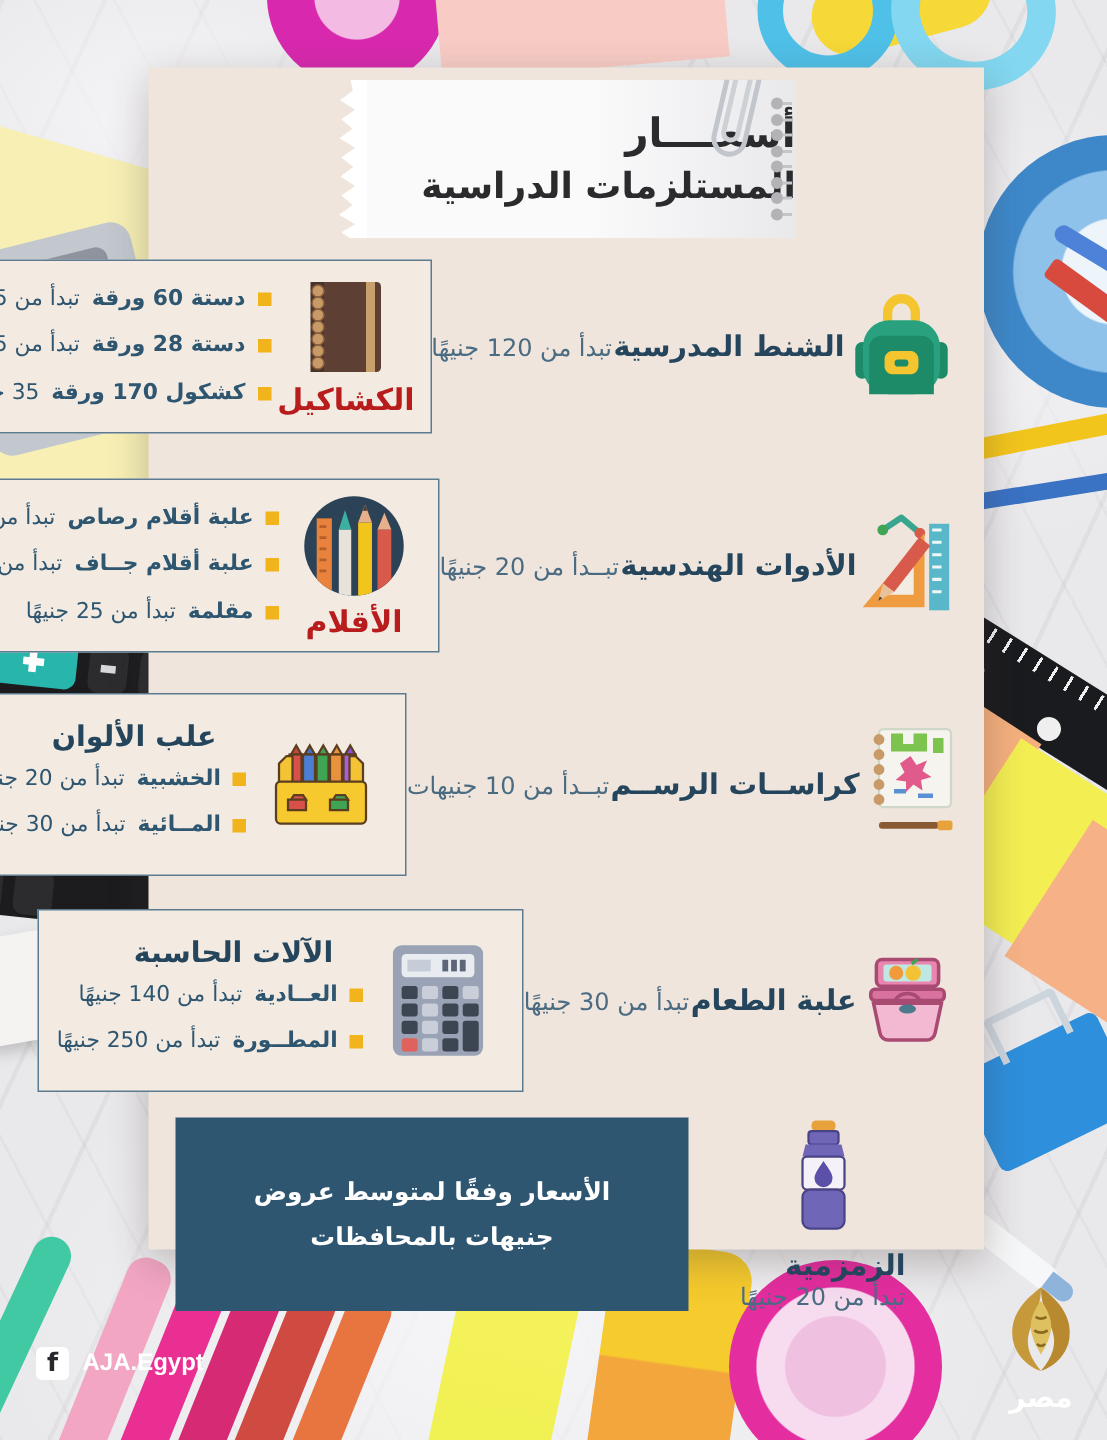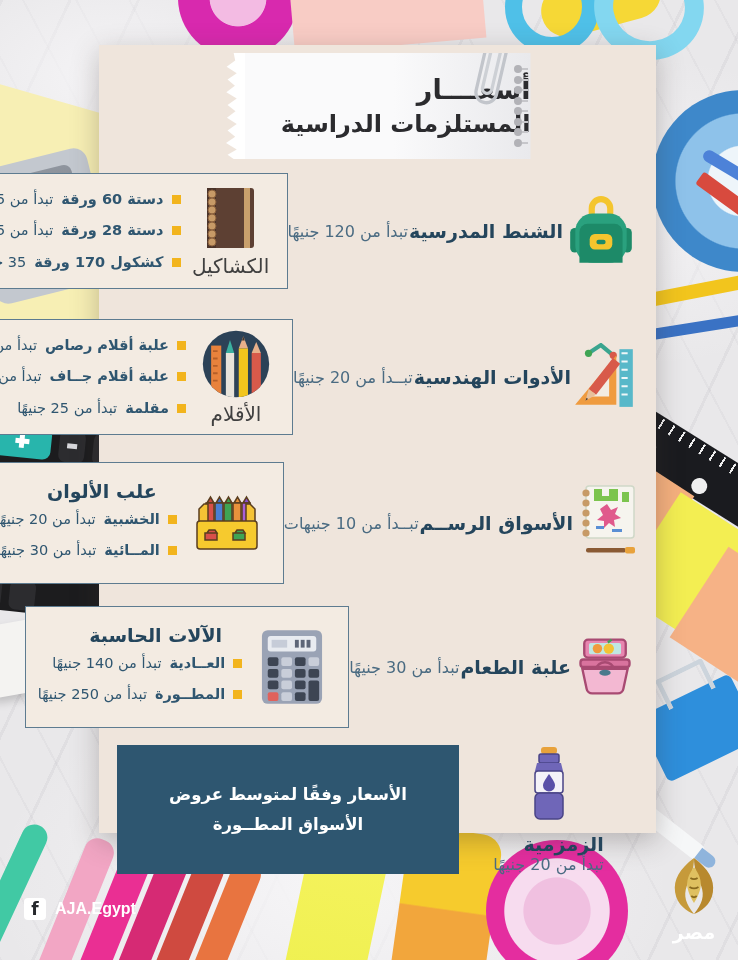--- a/index.html
+++ b/index.html
@@ -79,21 +79,21 @@
   .hole{position:relative;width:8px;height:8px;border-radius:50%;background:#b2b2b7}
   .hole::after{content:"";position:absolute;left:8px;top:3px;width:6px;height:2px;background:#c6c6ca}
   .paperclip{position:absolute;right:24px;top:-36px;width:34px;height:102px;transform:rotate(13deg)}
   
   .row{display:flex;align-items:stretch;margin-bottom:30px}
   .row2{margin-bottom:27px}.row3{margin-bottom:22px}.row4{margin-bottom:17px}
   .box{width:352px;min-height:116px;box-sizing:border-box;border:1px solid #5d7b90;background:#f3ebe2;
       padding:8px 12px;display:flex;gap:6px}
   .box.titled{min-height:122px}
   .icon-col{width:88px;display:flex;flex-direction:column;align-items:center;justify-content:center;gap:3px;flex:0 0 auto}
-  .box-label{font-weight:normal;font-size:20px;color:#404040;white-space:nowrap}
+  .box-label{font-weight:bold;font-size:20px;color:#b91c1c;white-space:nowrap}
   .items{list-style:none;margin:0;padding:0;flex:1;display:flex;flex-direction:column;justify-content:center}
   .items li{display:flex;align-items:center;gap:8px;font-size:14.5px;color:#2f5670;line-height:2.15;white-space:nowrap}
   .bullet{width:9px;height:9px;background:#f2b41d;flex:0 0 auto}
   .b{font-weight:bold}
   .content{flex:1;display:flex;flex-direction:column;justify-content:center}
   .box-title{margin:0 20px 2px 0;font-size:19px;font-weight:bold;color:#24455c;text-align:right}
   .side{flex:1;display:flex;flex-direction:row;align-items:center;justify-content:center;gap:1px;text-align:center}
   .side-title{font-weight:bold;font-size:19px;color:#24455c;white-space:nowrap}
   .side-price{font-size:16px;color:#4a6b82;white-space:nowrap}
   .side-h{flex-direction:column;gap:12px;align-items:center;justify-content:center}
@@ -327,21 +327,21 @@
           <g fill="#c79a67">
               <circle cx="12" cy="9" r="3.6"></circle>
               <circle cx="12" cy="19" r="3.6"></circle>
               <circle cx="12" cy="29" r="3.6"></circle>
               <circle cx="12" cy="39" r="3.6"></circle>
               <circle cx="12" cy="49" r="3.6"></circle>
             </g>
           <rect x="12" y="64" width="40" height="4.5" rx="2" fill="#8a5a34"></rect>
           <rect x="51" y="63" width="10" height="6.5" rx="2" fill="#e8a23c"></rect>
         </svg>
-        <div class="side-title">الأسواق الرســم</div>
+        <div class="side-title">كراســات الرســم</div>
         <div class="side-price">تبــدأ من 10 جنيهات</div>
       </aside>
       <div class="box titled">
         <div class="icon-col">
           <svg width="68" height="62" viewBox="0 0 68 60">
             <g stroke="#5a3e1f" stroke-width="1.5">
               <path d="M14 10 l3.5 -6 3.5 6z" fill="#c8453e"></path>
                 <path d="M23 10 l3.5 -6 3.5 6z" fill="#3f6fc4"></path>
                 <path d="M32 10 l3.5 -6 3.5 6z" fill="#3fa454"></path>
                 <path d="M41 10 l3.5 -6 3.5 6z" fill="#e8923c"></path>
@@ -453,21 +453,21 @@
           <path d="M20 29 c4 6 6 8.5 6 11.5 a6 6 0 0 1 -12 0 c0 -3 2 -5.5 6 -11.5z" fill="#5a50a8"></path>
           <rect x="6" y="48" width="28" height="26" rx="5" fill="#6f66b8" stroke="#4a4486" stroke-width="1.5"></rect>
         </svg>
         <div class="texts">
           <div class="side-title">الزمزمية</div>
           <div class="side-price">تبدأ من 20 جنيهًا</div>
         </div>
       </aside>
       <div class="disclaimer">
         <div>الأسعار وفقًا لمتوسط عروض</div>
-        <div>الأسواق المطــورة</div>
+        <div>جنيهات بالمحافظات</div>
       </div>
     </section>
   </div>
 
   <div class="fb">
     <span class="fb-icon">f</span>
     <span class="fb-text">AJA.Egypt</span>
   </div>
   <div class="jz">
     <svg width="54" height="60" viewBox="0 0 60 66">

